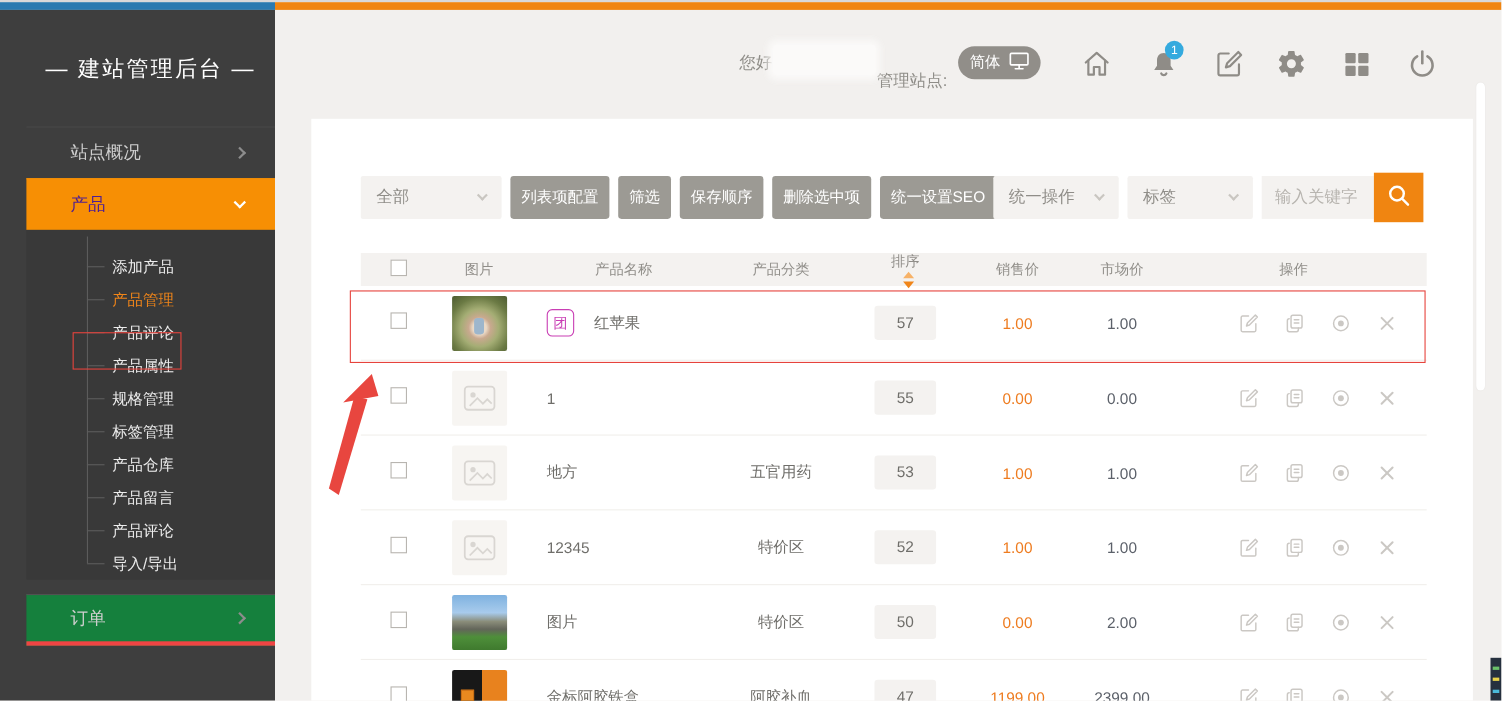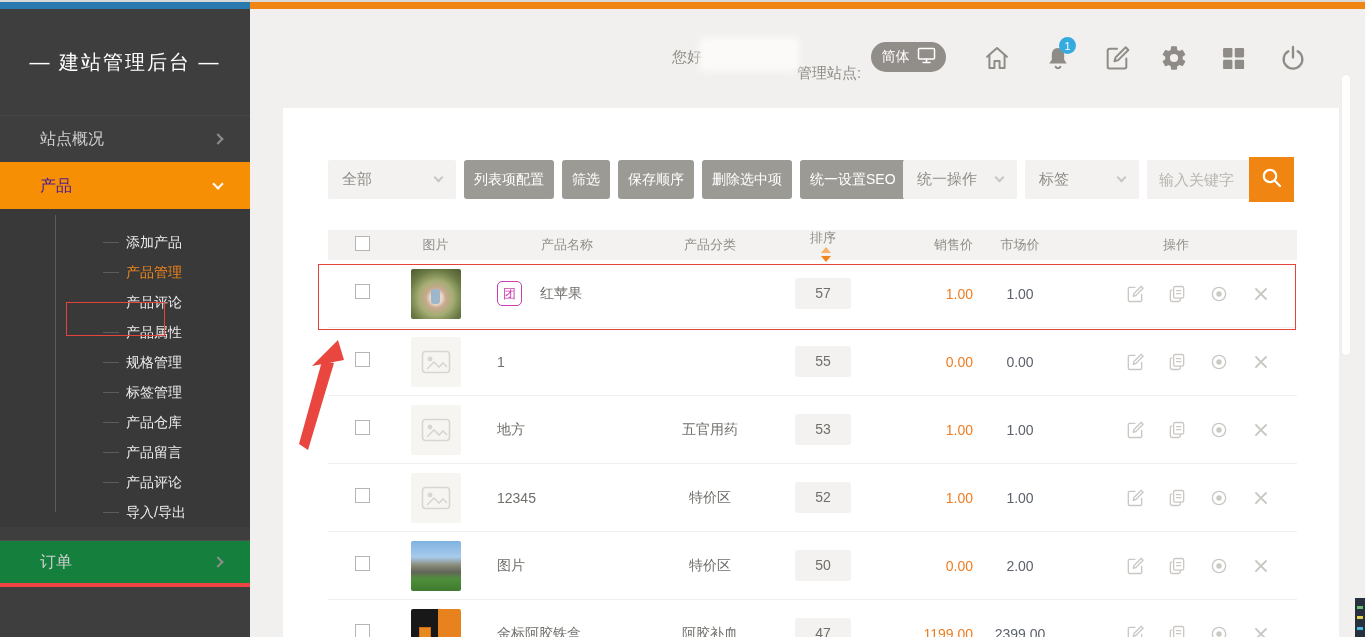--- a/index.html
+++ b/index.html
@@ -6,29 +6,29 @@
   html,body { width:1365px; height:637px; }
   body { font-family:"Liberation Sans","DejaVu Sans",sans-serif; background:#f2f0ee; overflow:hidden; position:relative; }
   .abs { position:absolute; }
 
   
   #top-line { left:0; top:0; width:1365px; height:2px; background:#d9d9d9; }
   #top-blue { left:0; top:2px; width:250px; height:7px; background:#2a7ab0; }
   #top-orange { left:250px; top:2px; width:1115px; height:7px; background:#f08511; }
 
   
-  #sidebar { left:0; top:9px; width:250px; height:628px; background:#3e3e3e; }
+  #sidebar { left:0; top:9px; width:250px; height:628px; background:#3e3e3e;padding-left:24px; }
   .logo { height:106px; display:flex; align-items:center; justify-content:center; color:#fff; font-size:20px; letter-spacing:2px; }
   .sideitem { height:47px; display:flex; align-items:center; justify-content:space-between; padding:0 28px 0 40px; font-size:16px; color:#cfcfcf; border-top:1px solid #484848; cursor:pointer; }
   .sideitem.active { background:#f78f04; color:#4c1d95; border-top:1px solid #f78f04; }
   .chev { display:inline-block; width:8px; height:8px; border-top:2px solid #8d8d8d; border-right:2px solid #8d8d8d; transform:rotate(45deg); }
   .sideitem.active .chev { border-color:#fff; transform:rotate(135deg); margin-top:-4px; }
   #submenu { position:relative; padding-top:18px; background:#393939; min-height:318px; }
   .treeline { position:absolute; left:55px; top:6px; width:1px; height:297px; background:#5c5c5c; }
-  .subitem { height:30px; line-height:30px; padding-left:78px; font-size:14px; color:#ececec; position:relative; cursor:pointer;margin-left:48px; }
+  .subitem { height:30px; line-height:30px; padding-left:78px; font-size:14px; color:#ececec; position:relative; cursor:pointer; }
   .subitem::before { content:''; position:absolute; left:55px; top:50%; width:16px; height:1px; background:#5c5c5c; }
   .subitem.active { color:#f08519; }
   #order-item { margin-top:13px; background:#15803d; border-top:1px solid #515151; border-bottom:4px solid #ef4444; }
   #anno-box-sidebar { left:66px; top:302px; width:99px; height:34px; border:1px solid #e6433c; z-index:5; }
 
   
   .htext { font-size:15px; color:#8f8d88; }
   #greeting { left:672px; top:48px; }
   #name-blur { left:703px; top:41px; width:93px; height:27px; background:#fbfaf9; border-radius:3px; box-shadow:0 0 7px 4px rgba(251,250,249,.95); z-index:2; }
   #site-label { left:797px; top:64px; z-index:1; }
@@ -56,21 +56,21 @@
   #toolbar-buttons { left:464px; top:160px; display:flex; gap:8px; }
   .gbtn { height:39px; background:#9c9a94; border:none; border-radius:3px; color:#fff; font-size:14px; padding:0 10px; font-family:inherit; cursor:pointer; white-space:nowrap; }
   #search-input { left:1147px; top:160px; width:102px; height:39px; background:#f4f2f0; border:none; padding:0 12px; font-size:15px; color:#6f6e6a; font-family:inherit; outline:none; }
   #search-input::placeholder { color:#b8b5b0; }
   #search-btn { left:1249px; top:157px; width:45px; height:45px; background:#f08511; border:none; display:flex; align-items:center; justify-content:center; cursor:pointer; }
 
   
   .flexrow { display:flex; align-items:center; }
   .c1{width:60px;} .c2{width:95px;display:flex;justify-content:center;} .c3{width:168px;}
   .c4{width:118px;text-align:center;} .c5{width:108px;display:flex;justify-content:center;align-items:center;flex-direction:column;}
-  .c6{width:96px;text-align:right;} .c7{width:94px;text-align:center;} .c8{width:230px;display:flex;align-items:center;padding-left:58px;gap:22px;}
+  .c6{width:96px;text-align:center;} .c7{width:94px;text-align:center;} .c8{width:230px;display:flex;align-items:center;padding-left:58px;gap:22px;}
   #thead { left:328px; top:230px; width:969px; height:30px; background:#f4f2f0; font-size:13px; color:#908e89; }
   #thead .c2,#thead .c3,#thead .c4 { justify-content:center; text-align:center; }
   #thead .c3 { display:flex; }
   #thead .c8 { padding-left:96px; gap:0; }
   .checkbox { display:inline-block; width:15px; height:15px; border:1px solid #b8b5b0; background:#fff; margin-left:27px; cursor:pointer; }
   .sort-arrows { display:inline-flex; flex-direction:column; gap:3px; margin-left:6px; }
   .sort-up { width:0; height:0; border-left:5px solid transparent; border-right:5px solid transparent; border-bottom:6px solid #f7b267; }
   .sort-down { width:0; height:0; border-left:5px solid transparent; border-right:5px solid transparent; border-top:6px solid #f08519; }
   #tbody { left:328px; top:260px; width:969px; }
   .trow { height:68px; border-bottom:1px solid #f1efec; }

